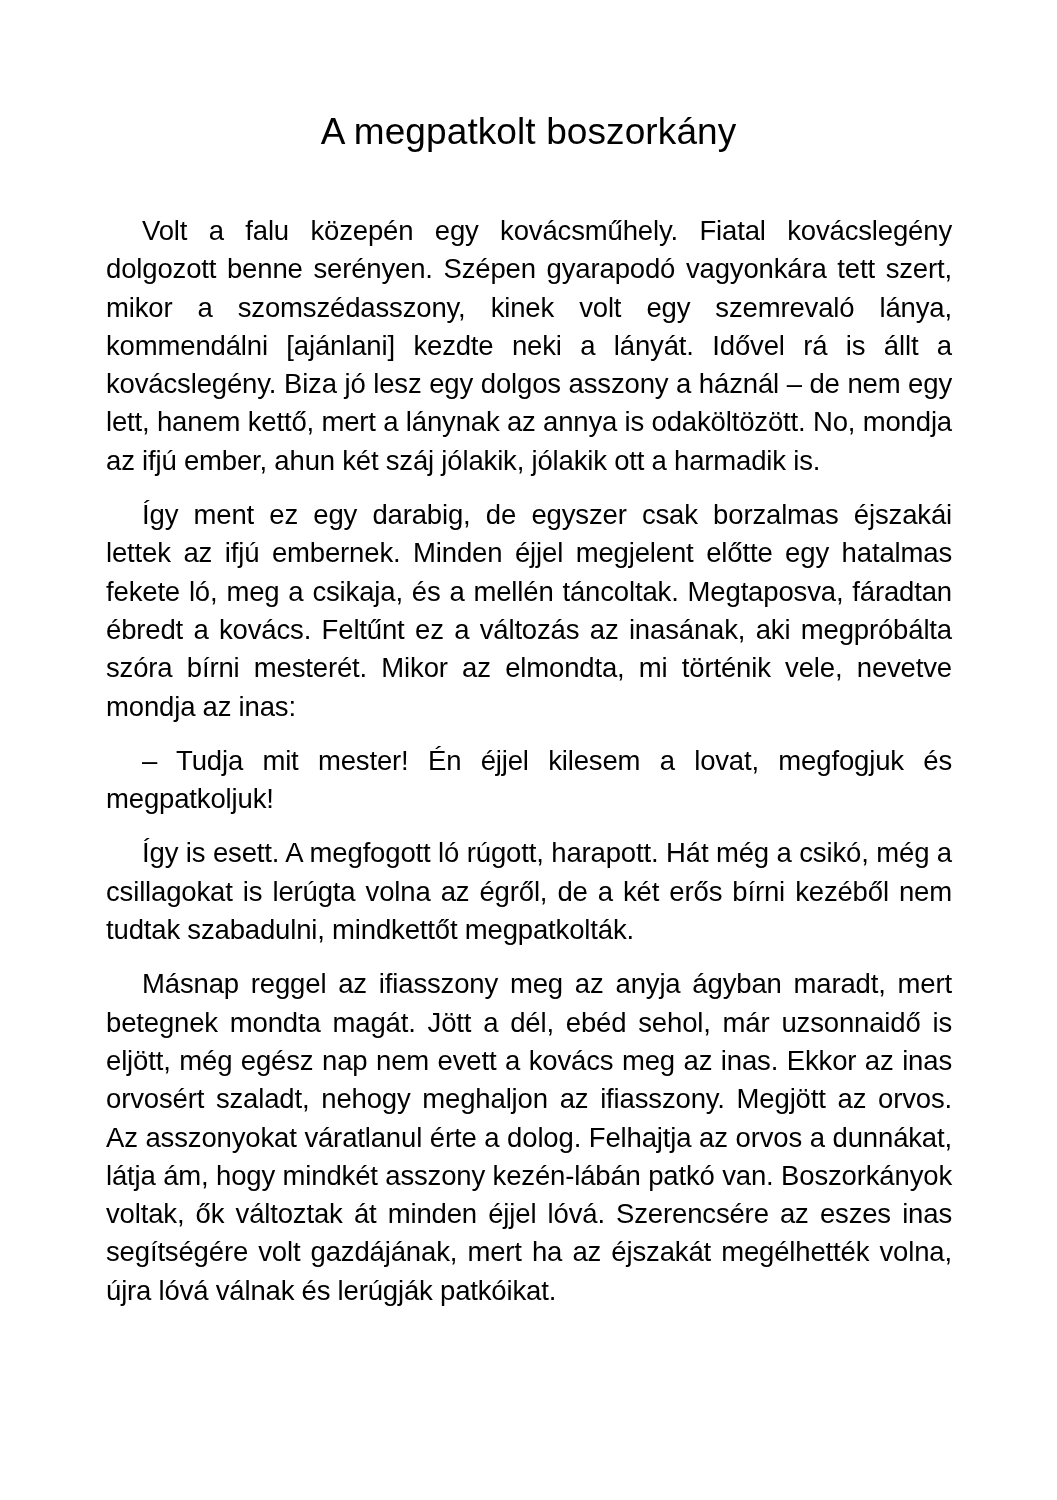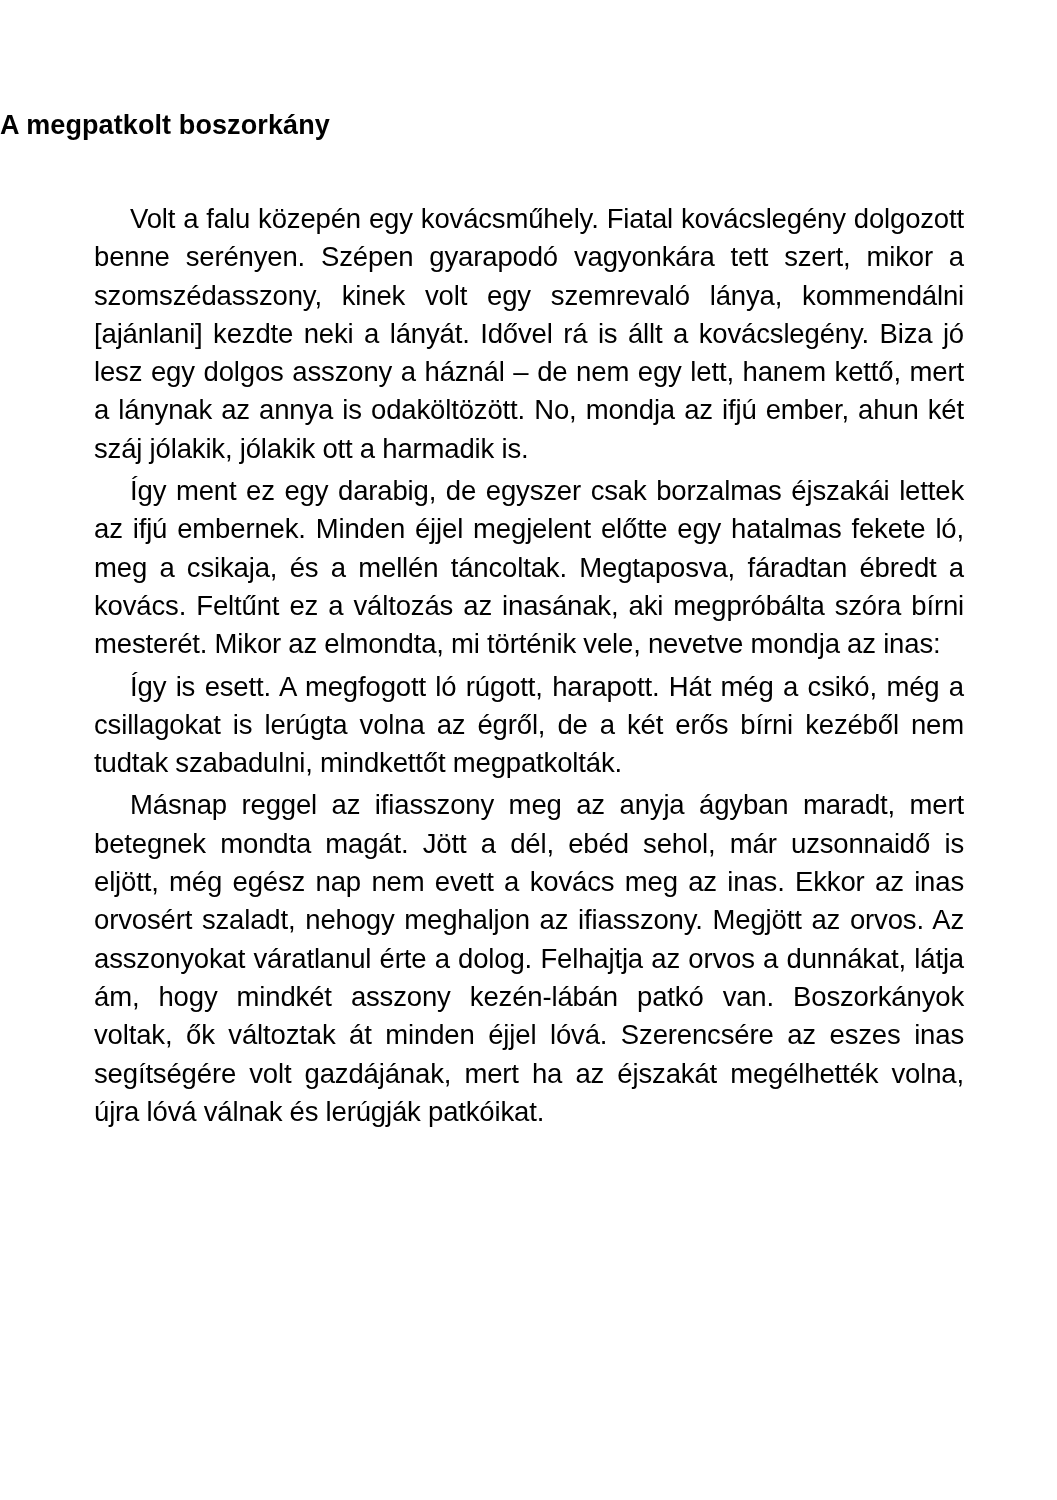--- a/index.html
+++ b/index.html
@@ -15,55 +15,56 @@
     overflow: hidden;
     font-family: "Liberation Sans", "DejaVu Sans", sans-serif;
     color: #000000;
     -webkit-font-smoothing: antialiased;
   }
   .doc-title {
     position: absolute;
     left: 0;
     right: 0;
     top: 90px;
-    text-align: left;
-    font-size: 27px;
-    font-weight: bold;
+    text-align: center;
+    font-size: 37px;
+    font-weight: normal;
     letter-spacing: 0.1px;
     line-height: 34px;
   }
   .body-text {
     position: absolute;
     left: 90px;
     top: 196px;
     width: 878px;
     font-size: 27.5px;
     line-height: 38.3px;
     text-align: justify;
     text-justify: inter-word;
     word-spacing: -0.2px;
     letter-spacing: -0.15px;
   }
   .body-text p {
-    margin: 4px;
+    margin: 16px;
     padding: 0;
     text-indent: 36px;
     text-align: justify;
   }
   .body-text p:last-child {
     text-align-last: left;
   }
 </style>
 </head>
 <body>
 
 <div class="page">
 
   <h1 class="doc-title">A megpatkolt boszorkány</h1>
 
   <div class="body-text">
     <p>Volt a falu közepén egy kovácsműhely. Fiatal kovácslegény dolgozott benne serényen. Szépen gyarapodó vagyonkára tett szert, mikor a szomszédasszony, kinek volt egy szemrevaló lánya, kommendálni [ajánlani] kezdte neki a lányát. Idővel rá is állt a kovácslegény. Biza jó lesz egy dolgos asszony a háznál – de nem egy lett, hanem kettő, mert a lánynak az annya is odaköltözött. No, mondja az ifjú ember, ahun két száj jólakik, jólakik ott a harmadik is.</p>
     <p>Így ment ez egy darabig, de egyszer csak borzalmas éjszakái lettek az ifjú embernek. Minden éjjel megjelent előtte egy hatalmas fekete ló, meg a csikaja, és a mellén táncoltak. Megtaposva, fáradtan ébredt a kovács. Feltűnt ez a változás az inasának, aki megpróbálta szóra bírni mesterét. Mikor az elmondta, mi történik vele, nevetve mondja az inas:</p>
+    <p>– Tudja mit mester! Én éjjel kilesem a lovat, megfogjuk és megpatkoljuk!</p>
     <p>Így is esett. A megfogott ló rúgott, harapott. Hát még a csikó, még a csillagokat is lerúgta volna az égről, de a két erős bírni kezéből nem tudtak szabadulni, mindkettőt megpatkolták.</p>
     <p>Másnap reggel az ifiasszony meg az anyja ágyban maradt, mert betegnek mondta magát. Jött a dél, ebéd sehol, már uzsonnaidő is eljött, még egész nap nem evett a kovács meg az inas. Ekkor az inas orvosért szaladt, nehogy meghaljon az ifiasszony. Megjött az orvos. Az asszonyokat váratlanul érte a dolog. Felhajtja az orvos a dunnákat, látja ám, hogy mindkét asszony kezén-lábán patkó van. Boszorkányok voltak, ők változtak át minden éjjel lóvá. Szerencsére az eszes inas segítségére volt gazdájának, mert ha az éjszakát megélhették volna, újra lóvá válnak és lerúgják patkóikat.</p>
   </div>
 
 </div>
 
 </body></html>

